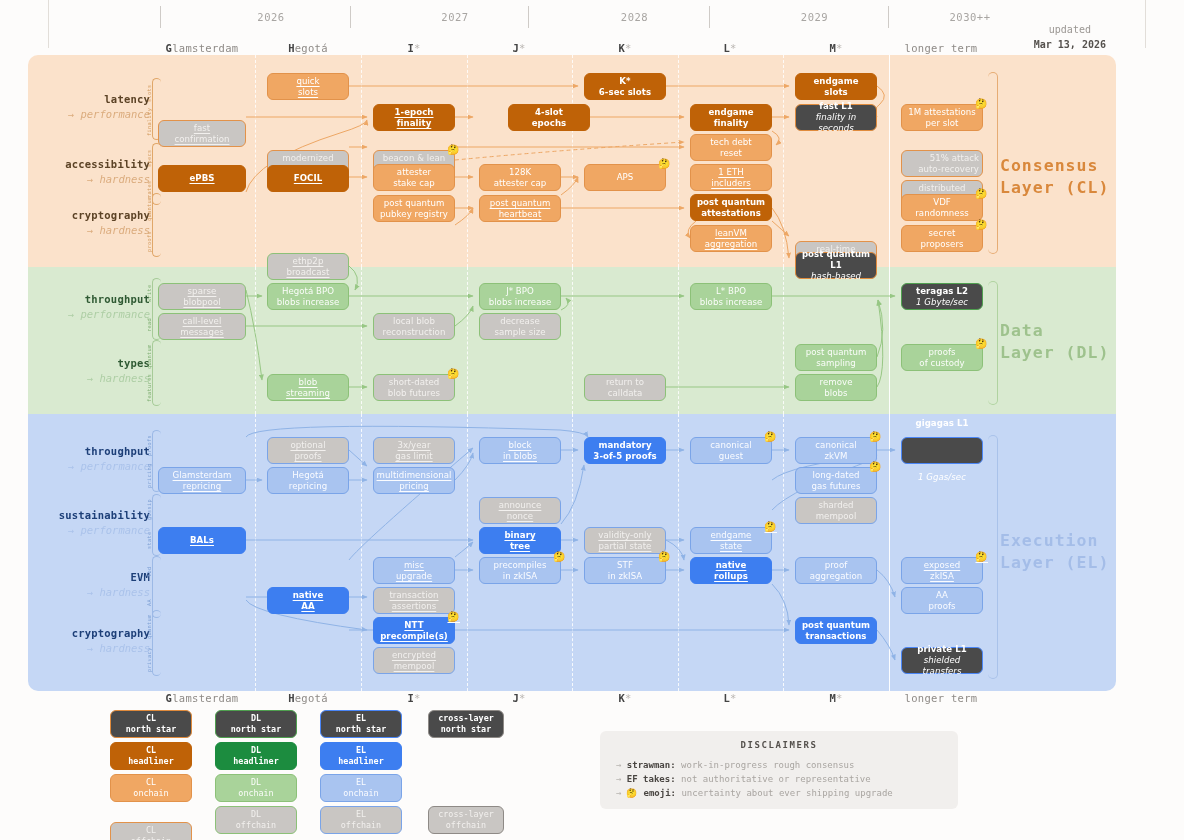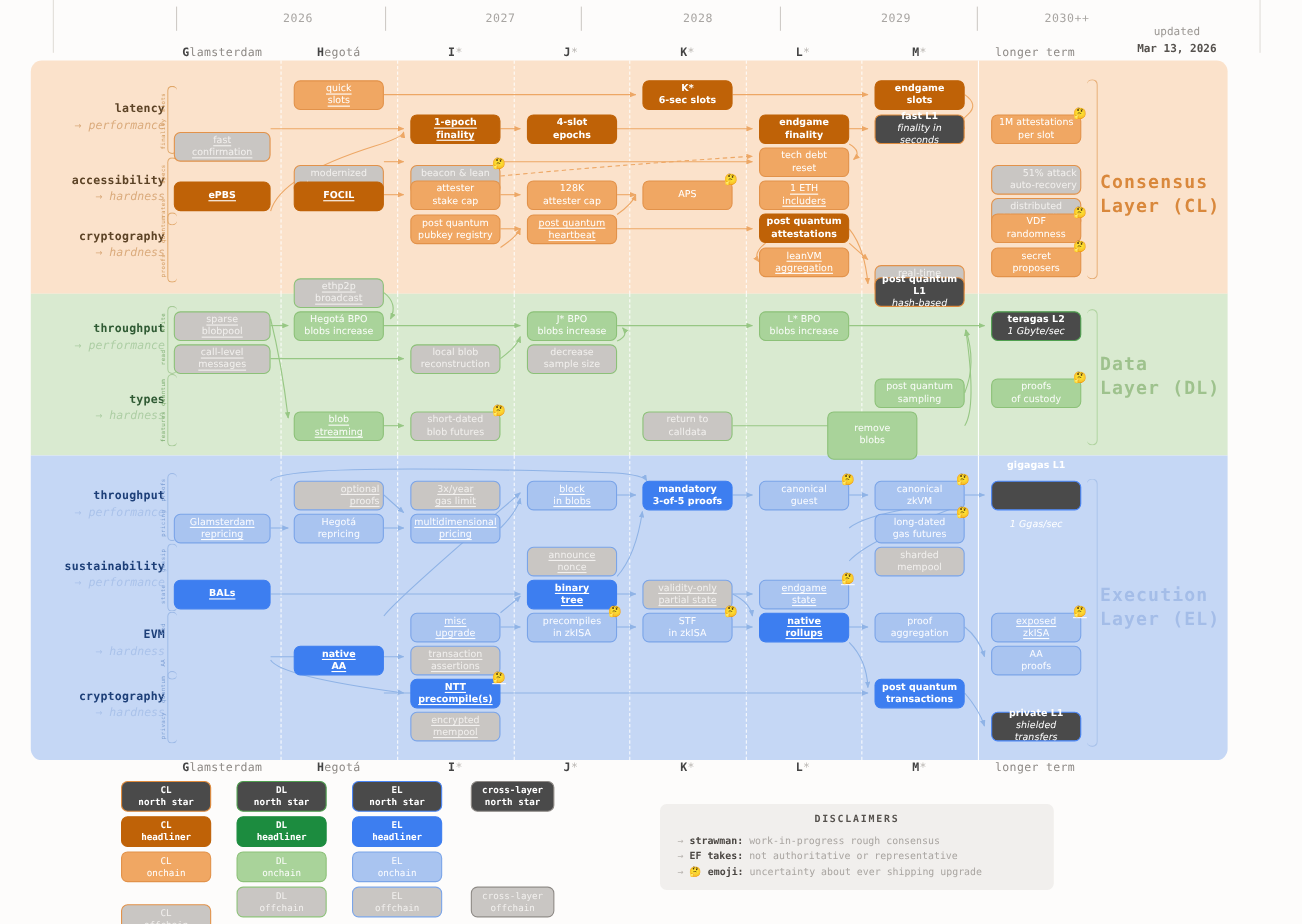--- a/index.html
+++ b/index.html
@@ -390,21 +390,21 @@
         <span class="l2">slots</span>
       </div>
       <div class="node n-cl-off u" style="left: 158px; top: 104px; width: 88px; height: 27px;">
         <span>fast</span>
         <span class="l2">confirmation</span>
       </div>
       <div class="node n-cl-head u" style="left: 373px; top: 104px; width: 82px; height: 27px;">
         <span>1-epoch</span>
         <span class="l2">finality</span>
       </div>
-      <div class="node n-cl-head" style="left: 479px; top: 104px; width: 82px; height: 27px;">
+      <div class="node n-cl-head" style="left: 508px; top: 104px; width: 82px; height: 27px;">
         <span>4-slot</span>
         <span class="l2">epochs</span>
       </div>
       <div class="node n-cl-head" style="left: 584px; top: 73px; width: 82px; height: 27px;">
         <span>K*</span>
         <span class="l2">6-sec slots</span>
       </div>
       <div class="node n-cl-head" style="left: 795px; top: 73px; width: 82px; height: 27px;">
         <span>endgame</span>
         <span class="l2">slots</span>
@@ -550,25 +550,25 @@
       </div>
       <div class="node n-dl-off" style="left: 373px; top: 374px; width: 82px; height: 27px;">
         <span>short-dated</span>
         <span class="l2">blob futures</span>
         <span class="emoji">🤔</span>
       </div>
       <div class="node n-dl-off" style="left: 584px; top: 374px; width: 82px; height: 27px;">
         <span>return to</span>
         <span class="l2">calldata</span>
       </div>
-      <div class="node n-dl-on" style="left: 752px; top: 374px; width: 82px; height: 44px;">
+      <div class="node n-dl-on" style="left: 795px; top: 374px; width: 82px; height: 27px;">
         <span>remove</span>
         <span class="l2">blobs</span>
       </div>
-      <div class="node n-el-off u" style="left: 267px; top: 437px; width: 82px; height: 27px; align-items: flex-end;">
+      <div class="node n-el-off u" style="left: 267px; top: 437px; width: 82px; height: 27px;">
         <span>optional</span>
         <span class="l2">proofs</span>
       </div>
       <div class="node n-el-off u" style="left: 373px; top: 437px; width: 82px; height: 27px;">
         <span>3x/year</span>
         <span class="l2">gas limit</span>
       </div>
       <div class="node n-el-on u" style="left: 479px; top: 437px; width: 82px; height: 27px;">
         <span>block</span>
         <span class="l2">in blobs</span>

